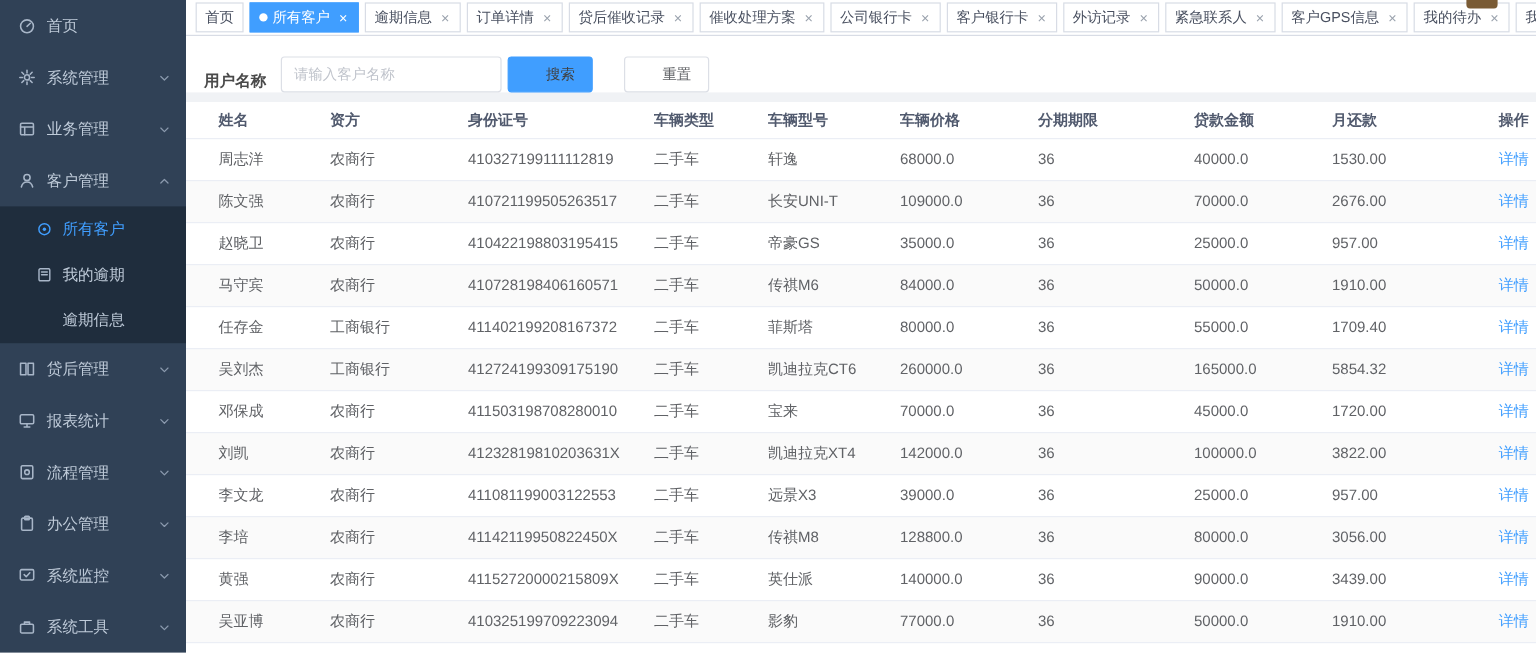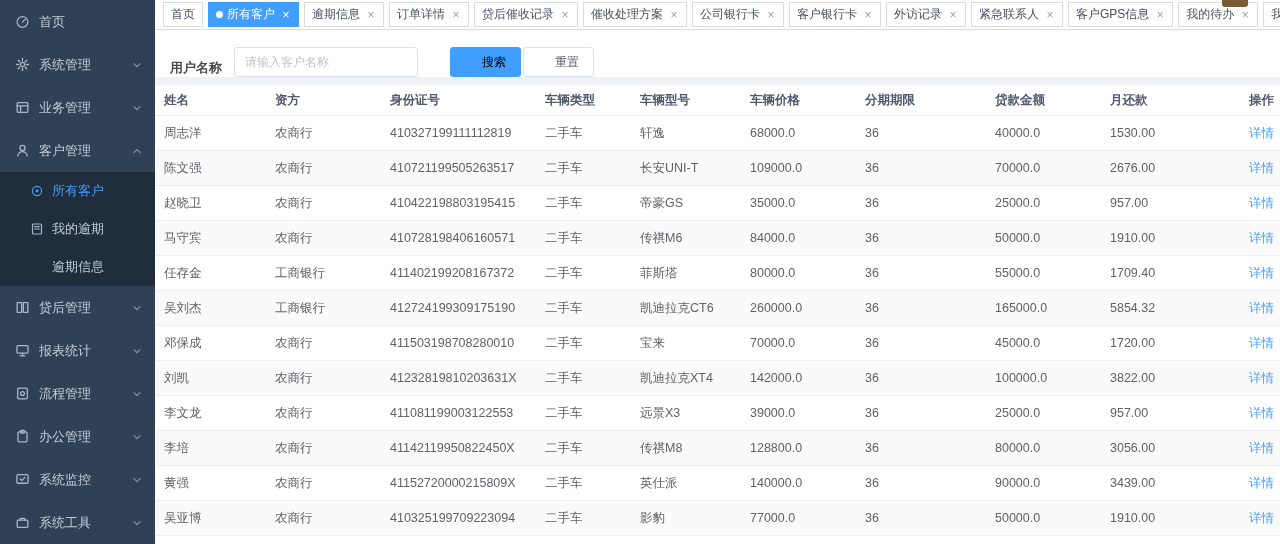--- a/index.html
+++ b/index.html
@@ -38,32 +38,32 @@
 
   
   .search-bar{height:47px;display:flex;align-items:flex-end;padding-left:15px;background:#fff}
   .search-label{font-size:13px;font-weight:700;color:#4a4a4a;margin-right:12px;white-space:nowrap}
   .search-input{width:162px;height:28px;border:1px solid #dcdfe6;border-radius:3px;padding:0 10px;
                 font-size:12px;color:#1d4ed8;outline:none}
   .search-input::placeholder{color:#c0c4cc}
   .btn{display:inline-flex;align-items:center;gap:5px;height:30px;padding:0 14px;border-radius:3px;
        font-size:12px;cursor:pointer;border:1px solid transparent;line-height:1}
   .btn .i{display:inline-flex;width:12px;height:12px}
-  .btn-primary{background:#409EFF;color:#000000;border-color:#409EFF;margin-left:32px}
-  .btn-plain{background:#fff;color:#606266;border-color:#dcdfe6;margin-left:2px}
+  .btn-primary{background:#409EFF;color:#404040;border-color:#409EFF;margin-left:5px}
+  .btn-plain{background:#fff;color:#606266;border-color:#dcdfe6;margin-left:26px}
 
   .band{height:8px;background:#f0f2f5}
 
   
   table{width:100%;border-collapse:collapse;table-layout:fixed;background:#fff}
   th{height:30px;text-align:left;font-size:12.5px;font-weight:700;color:#515a6e;
      border-bottom:1px solid #ebeef5;padding:0;white-space:nowrap;overflow:hidden}
   td{height:34px;font-size:12.5px;color:#606266;border-bottom:1px solid #ebeef5;
      padding:0;white-space:nowrap;overflow:hidden}
-  th:first-child,td:first-child{padding-left:9px}
+  th:first-child,td:first-child{padding-left:27px}
   th.col-action,td.col-action{text-align:right;padding-right:16px}
   tbody tr:nth-child(even){background:#fafafa}
   a.detail{color:#409EFF;text-decoration:none;cursor:pointer}
 </style>
 </head>
 <body>
 
 <div class="app">
   <aside class="sidebar">
     <nav>

